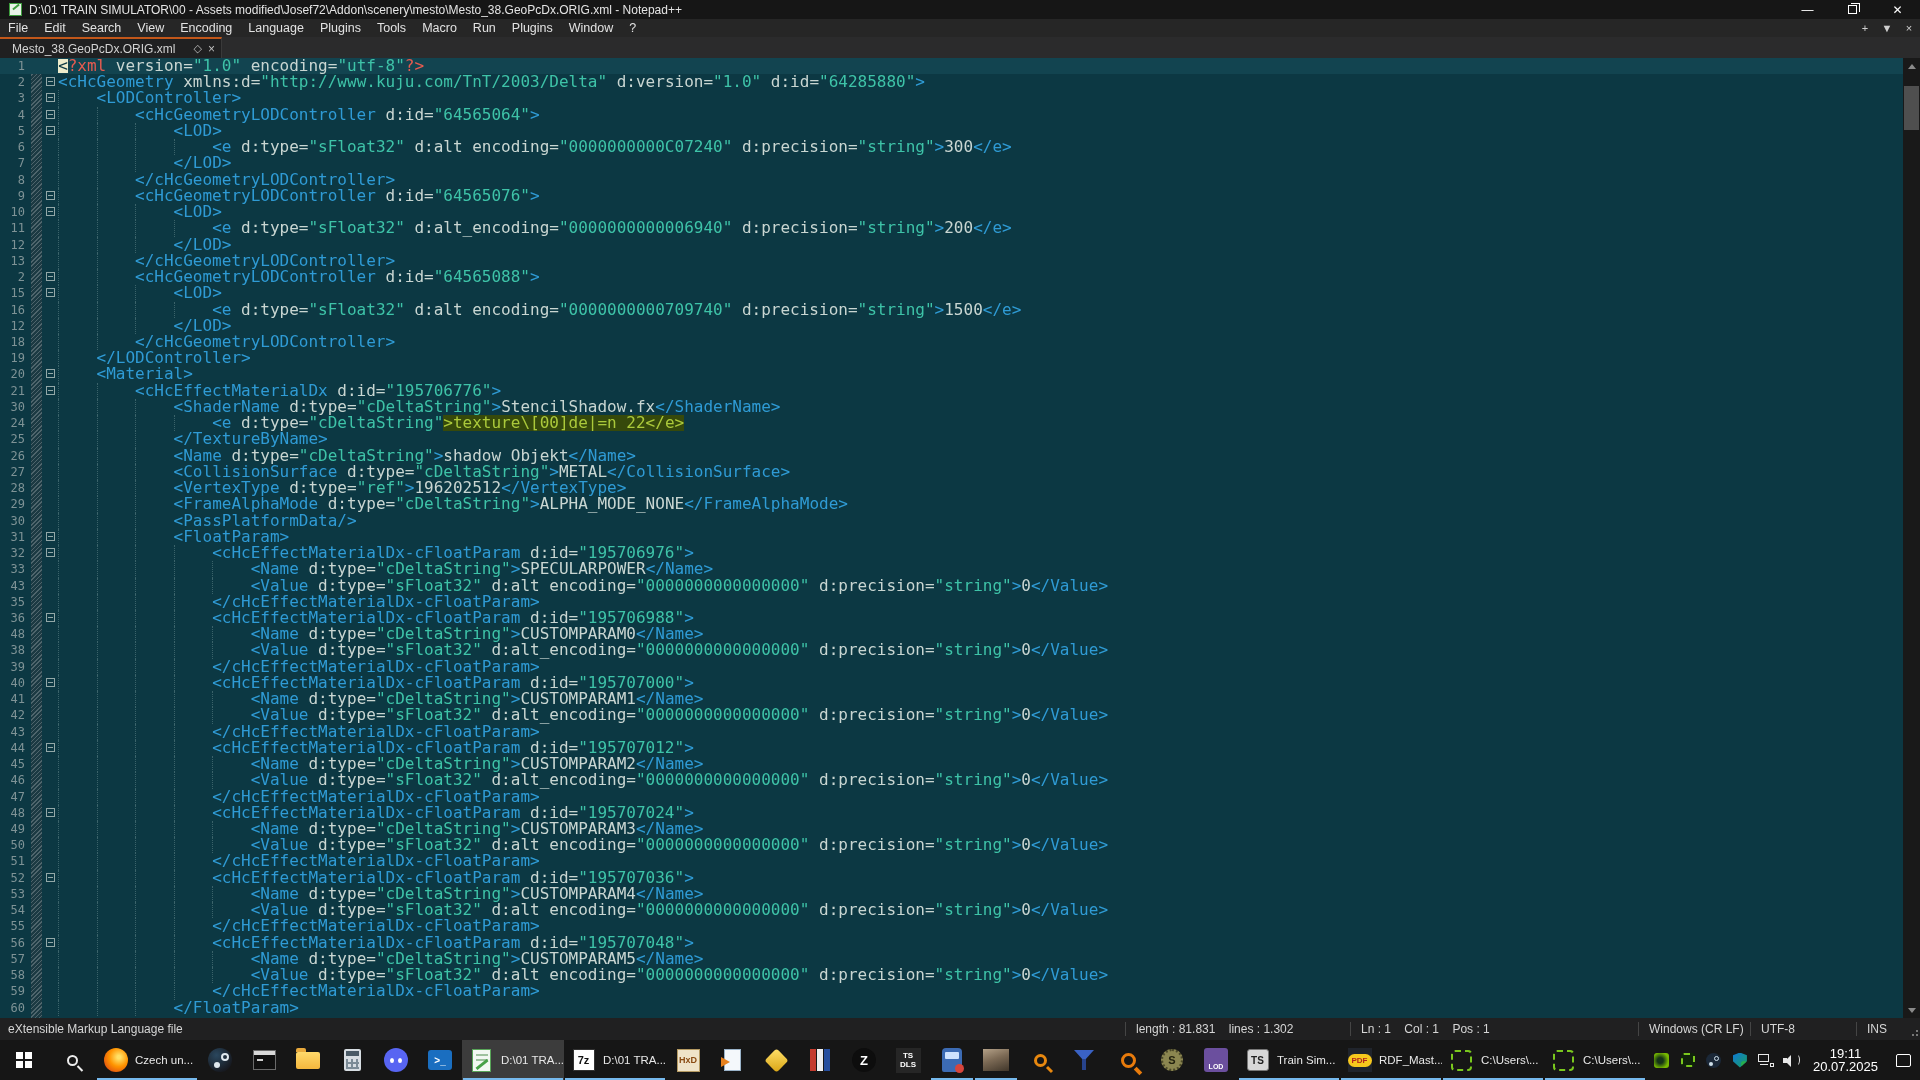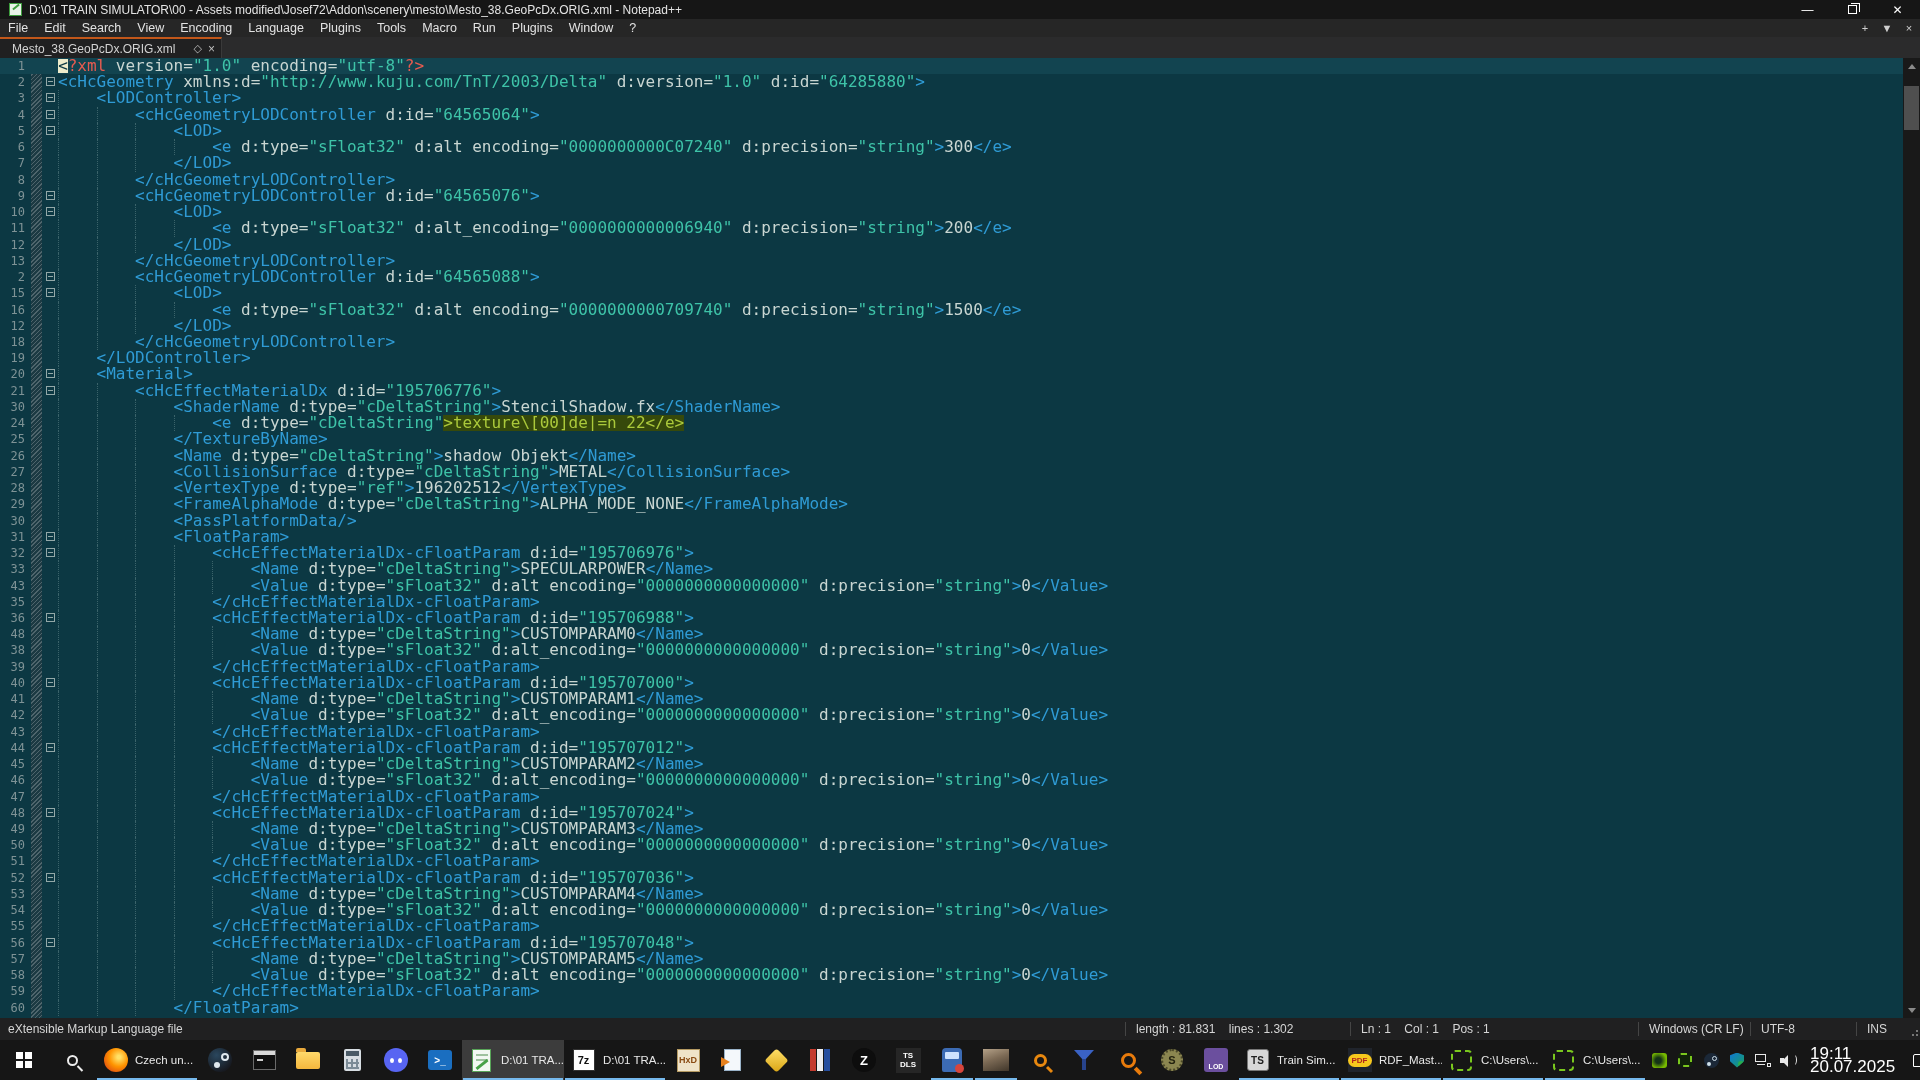--- a/index.html
+++ b/index.html
@@ -81,21 +81,21 @@
   .tbtn.icononly{width:44px;}
   .tbtn.labeled{width:102px;justify-content:flex-start;padding-left:6px;}
   .tbtn.start,.tbtn.search{width:48px;}
   .tbtn.active{background:#3c3c3c;}
   .tbtn .tklabel{color:#e8e8e8;font-size:11.5px;margin-left:6px;white-space:nowrap;overflow:hidden;}
   .runline{position:absolute;left:1px;right:1px;bottom:0;height:2.5px;background:#76b9ed;}
   .ticon{position:relative;display:flex;align-items:center;justify-content:center;flex:0 0 auto;}
 
   #tray{margin-left:auto;display:flex;align-items:center;}
   .trayicon{width:26px;height:40px;display:flex;align-items:center;justify-content:center;}
-  #clock{color:#fff;font-size:17px;text-align:left;line-height:13px;padding:0 8px;}
+  #clock{color:#fff;font-size:13px;text-align:center;line-height:13px;padding:0 8px;}
   #actioncenter{width:34px;height:40px;display:flex;align-items:center;justify-content:center;}
   #actioncenter .bubble{width:15px;height:13px;border:1.5px solid #fff;border-radius:2px 2px 2px 0;}
 </style>
 </head>
 <body>
 
 <div id="screen">
 
   <div id="titlebar">
     <span id="appicon">

